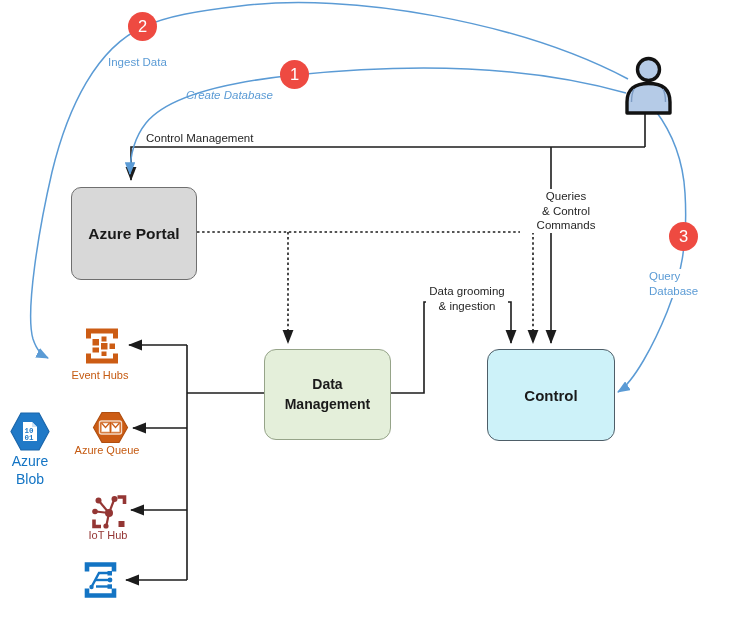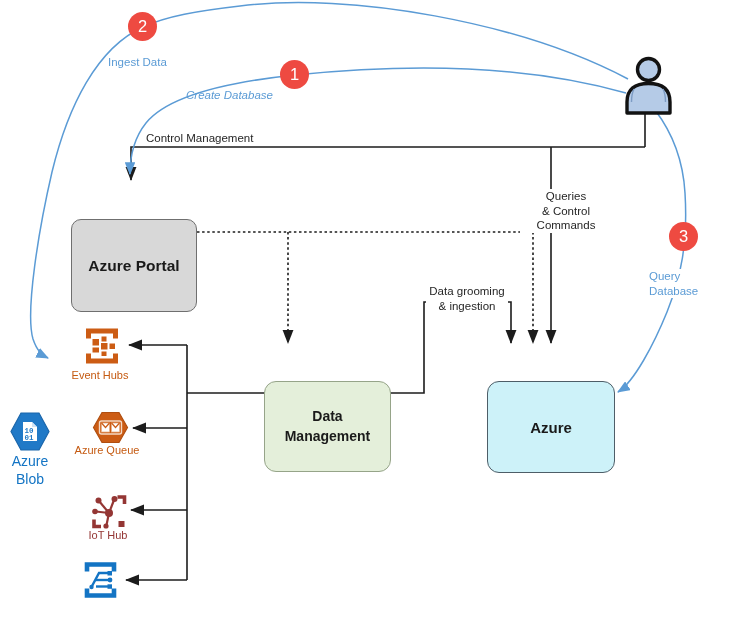--- a/index.html
+++ b/index.html
@@ -4,21 +4,21 @@
 <style>
   html,body{margin:0;padding:0;background:#fff;}
   #canvas{position:relative;width:734px;height:637px;background:#ffffff;overflow:hidden;
           font-family:"Liberation Sans",sans-serif;}
   #wires{position:absolute;left:0;top:0;z-index:1;}
   .lbl{position:absolute;z-index:2;font-size:11.5px;color:#262626;white-space:pre-line;line-height:1.28;}
   .blue{color:#5b9bd5;}
   .ctr{text-align:center;}
   .wbg{background:#ffffff;}
   .node{position:absolute;z-index:2;display:flex;align-items:center;justify-content:center;
-        font-weight:bold;color:#1a1a1a;text-align:center;white-space:pre-line;margin-top:32px;}
+        font-weight:bold;color:#1a1a1a;text-align:center;white-space:pre-line;}
   #azure-portal-box{left:71px;top:187px;width:124px;height:91px;background:#d8d8d8;
         border:1.6px solid #6f6f6f;border-radius:10px;font-size:15.5px;}
   #data-management-box{left:264px;top:349px;width:125px;height:89px;background:#e4efda;
         border:1.4px solid #96a489;border-radius:12px;font-size:14px;line-height:1.4;}
   #engine-box{left:487px;top:349px;width:126px;height:90px;background:#cdf2f9;
         border:1.6px solid #4e5e68;border-radius:12px;font-size:15px;}
   .badge{position:absolute;z-index:4;width:29px;height:29px;border-radius:50%;background:#ee4a41;
         color:#fff;display:flex;align-items:center;justify-content:center;font-size:16.5px;}
   .icon{position:absolute;z-index:2;}
   .iconlbl{position:absolute;z-index:2;font-size:11px;text-align:center;white-space:pre-line;line-height:1.3;}
@@ -84,21 +84,21 @@
   <div class="lbl" style="left:146px;top:131px;">Control Management</div>
   <div class="lbl ctr wbg" style="left:520px;top:177px;width:92px;margin-top:12px;">Queries
 &amp; Control
 Commands</div>
   <div class="lbl ctr wbg" style="left:426px;top:284px;width:82px;">Data grooming
 &amp; ingestion</div>
 
   <div class="node" id="azure-portal-box"><span>Azure Portal</span></div>
   <div class="node" id="data-management-box"><span>Data
 Management</span></div>
-  <div class="node" id="engine-box"><span>Azure</span></div>
+  <div class="node" id="engine-box"><span>Control</span></div>
 
   <svg class="icon" style="left:619px;top:53px;" width="56" height="62" viewBox="0 0 56 62">
     <circle cx="29.5" cy="16.5" r="11" fill="#b5cbe7" stroke="#121212" stroke-width="3.4"></circle>
     <path d="M8,60 L8,49 C8,36 16,30.5 29.5,30.5 C43,30.5 51,36 51,49 L51,60 Z" fill="#b5cbe7" stroke="#121212" stroke-width="3.4" stroke-linejoin="round"></path>
     <path d="M15,36 C13,40 12.5,44 12.5,49" fill="none" stroke="#7d9cc4" stroke-width="1.4"></path>
     <path d="M44,36 C46,40 46.5,44 46.5,49" fill="none" stroke="#7d9cc4" stroke-width="1.4"></path>
   </svg>
 
   <svg class="icon" style="left:84px;top:327px;" width="36" height="38" viewBox="0 0 36 38">
     <g stroke="#cc5c14" stroke-width="5" fill="none">

